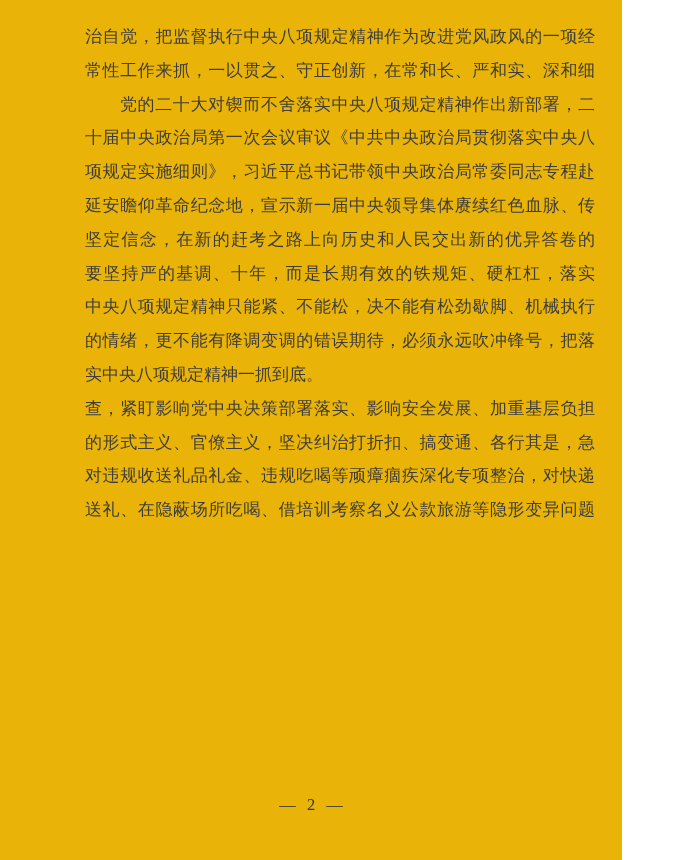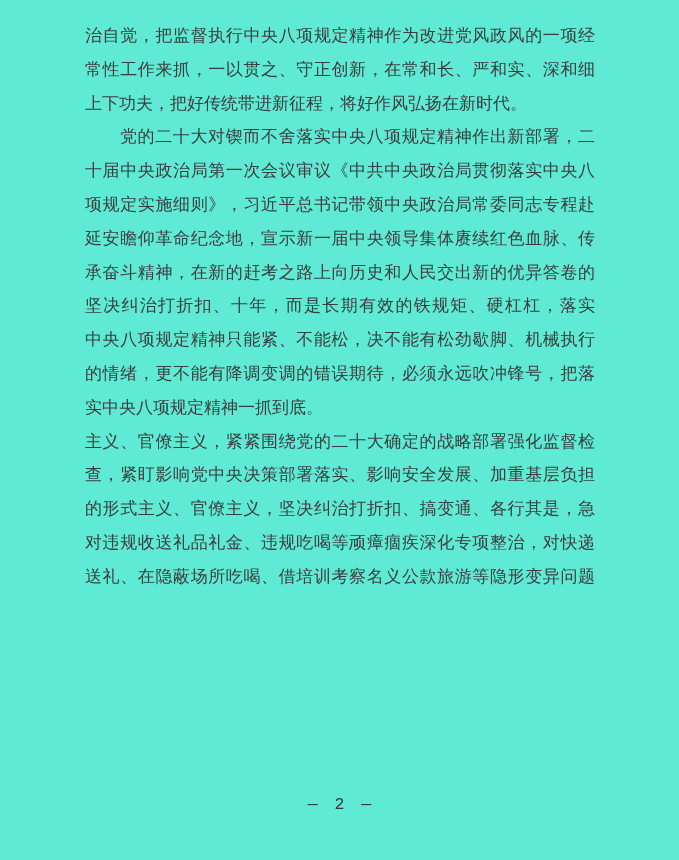--- a/index.html
+++ b/index.html
@@ -2,25 +2,25 @@
 <html><head>
 <meta charset="utf-8">
 <style>
   html, body {
     margin: 0;
     padding: 0;
     background: #ffffff;
   }
   .page {
     position: relative;
-    width: 679px;
+    width: 622px;
     height: 860px;
-    background: #5eead4;
+    background: #eab308;
     overflow: hidden;
-    font-family: Liberation Mono, monospace;
+    font-family: Liberation Serif, serif;
   }
   .text-block {
     position: absolute;
     left: 85px;
     top: 20px;
     width: 510px;
     color: #3d3d3d;
     font-size: 17px;
     line-height: 33.8px;
   }
@@ -56,37 +56,35 @@
 </style>
 </head>
 <body>
 
 <div class="page">
   <div class="text-block">
 
     <div class="paragraph">
       <div class="line">治自觉，把监督执行中央八项规定精神作为改进党风政风的一项经</div>
       <div class="line">常性工作来抓，一以贯之、守正创新，在常和长、严和实、深和细</div>
-      <div class="line para-end">上下功夫，把好传统带进新征程，将好作风弘扬在新时代。</div>
     </div>
 
     <div class="paragraph">
       <div class="line indent">党的二十大对锲而不舍落实中央八项规定精神作出新部署，二</div>
       <div class="line">十届中央政治局第一次会议审议《中共中央政治局贯彻落实中央八</div>
       <div class="line">项规定实施细则》，习近平总书记带领中央政治局常委同志专程赴</div>
       <div class="line">延安瞻仰革命纪念地，宣示新一届中央领导集体赓续红色血脉、传</div>
-      <div class="line">承奋斗精神，在新的赶考之路上向历史和人民交出新的优异答卷的</div>
-      <div class="line">坚决纠治打折扣、十年，而是长期有效的铁规矩、硬杠杠，落实</div>
+      <div class="line">坚定信念，在新的赶考之路上向历史和人民交出新的优异答卷的</div>
+      <div class="line">要坚持严的基调、十年，而是长期有效的铁规矩、硬杠杠，落实</div>
       <div class="line">中央八项规定精神只能紧、不能松，决不能有松劲歇脚、机械执行</div>
       <div class="line">的情绪，更不能有降调变调的错误期待，必须永远吹冲锋号，把落</div>
       <div class="line para-end">实中央八项规定精神一抓到底。</div>
     </div>
 
     <div class="paragraph">
-      <div class="line">主义、官僚主义，紧紧围绕党的二十大确定的战略部署强化监督检</div>
       <div class="line">查，紧盯影响党中央决策部署落实、影响安全发展、加重基层负担</div>
       <div class="line">的形式主义、官僚主义，坚决纠治打折扣、搞变通、各行其是，急</div>
       <div class="line">对违规收送礼品礼金、违规吃喝等顽瘴痼疾深化专项整治，对快递</div>
       <div class="line">送礼、在隐蔽场所吃喝、借培训考察名义公款旅游等隐形变异问题</div>
     </div>
 
   </div>
 
   <div class="footer">
     <span>— 2 —</span>

